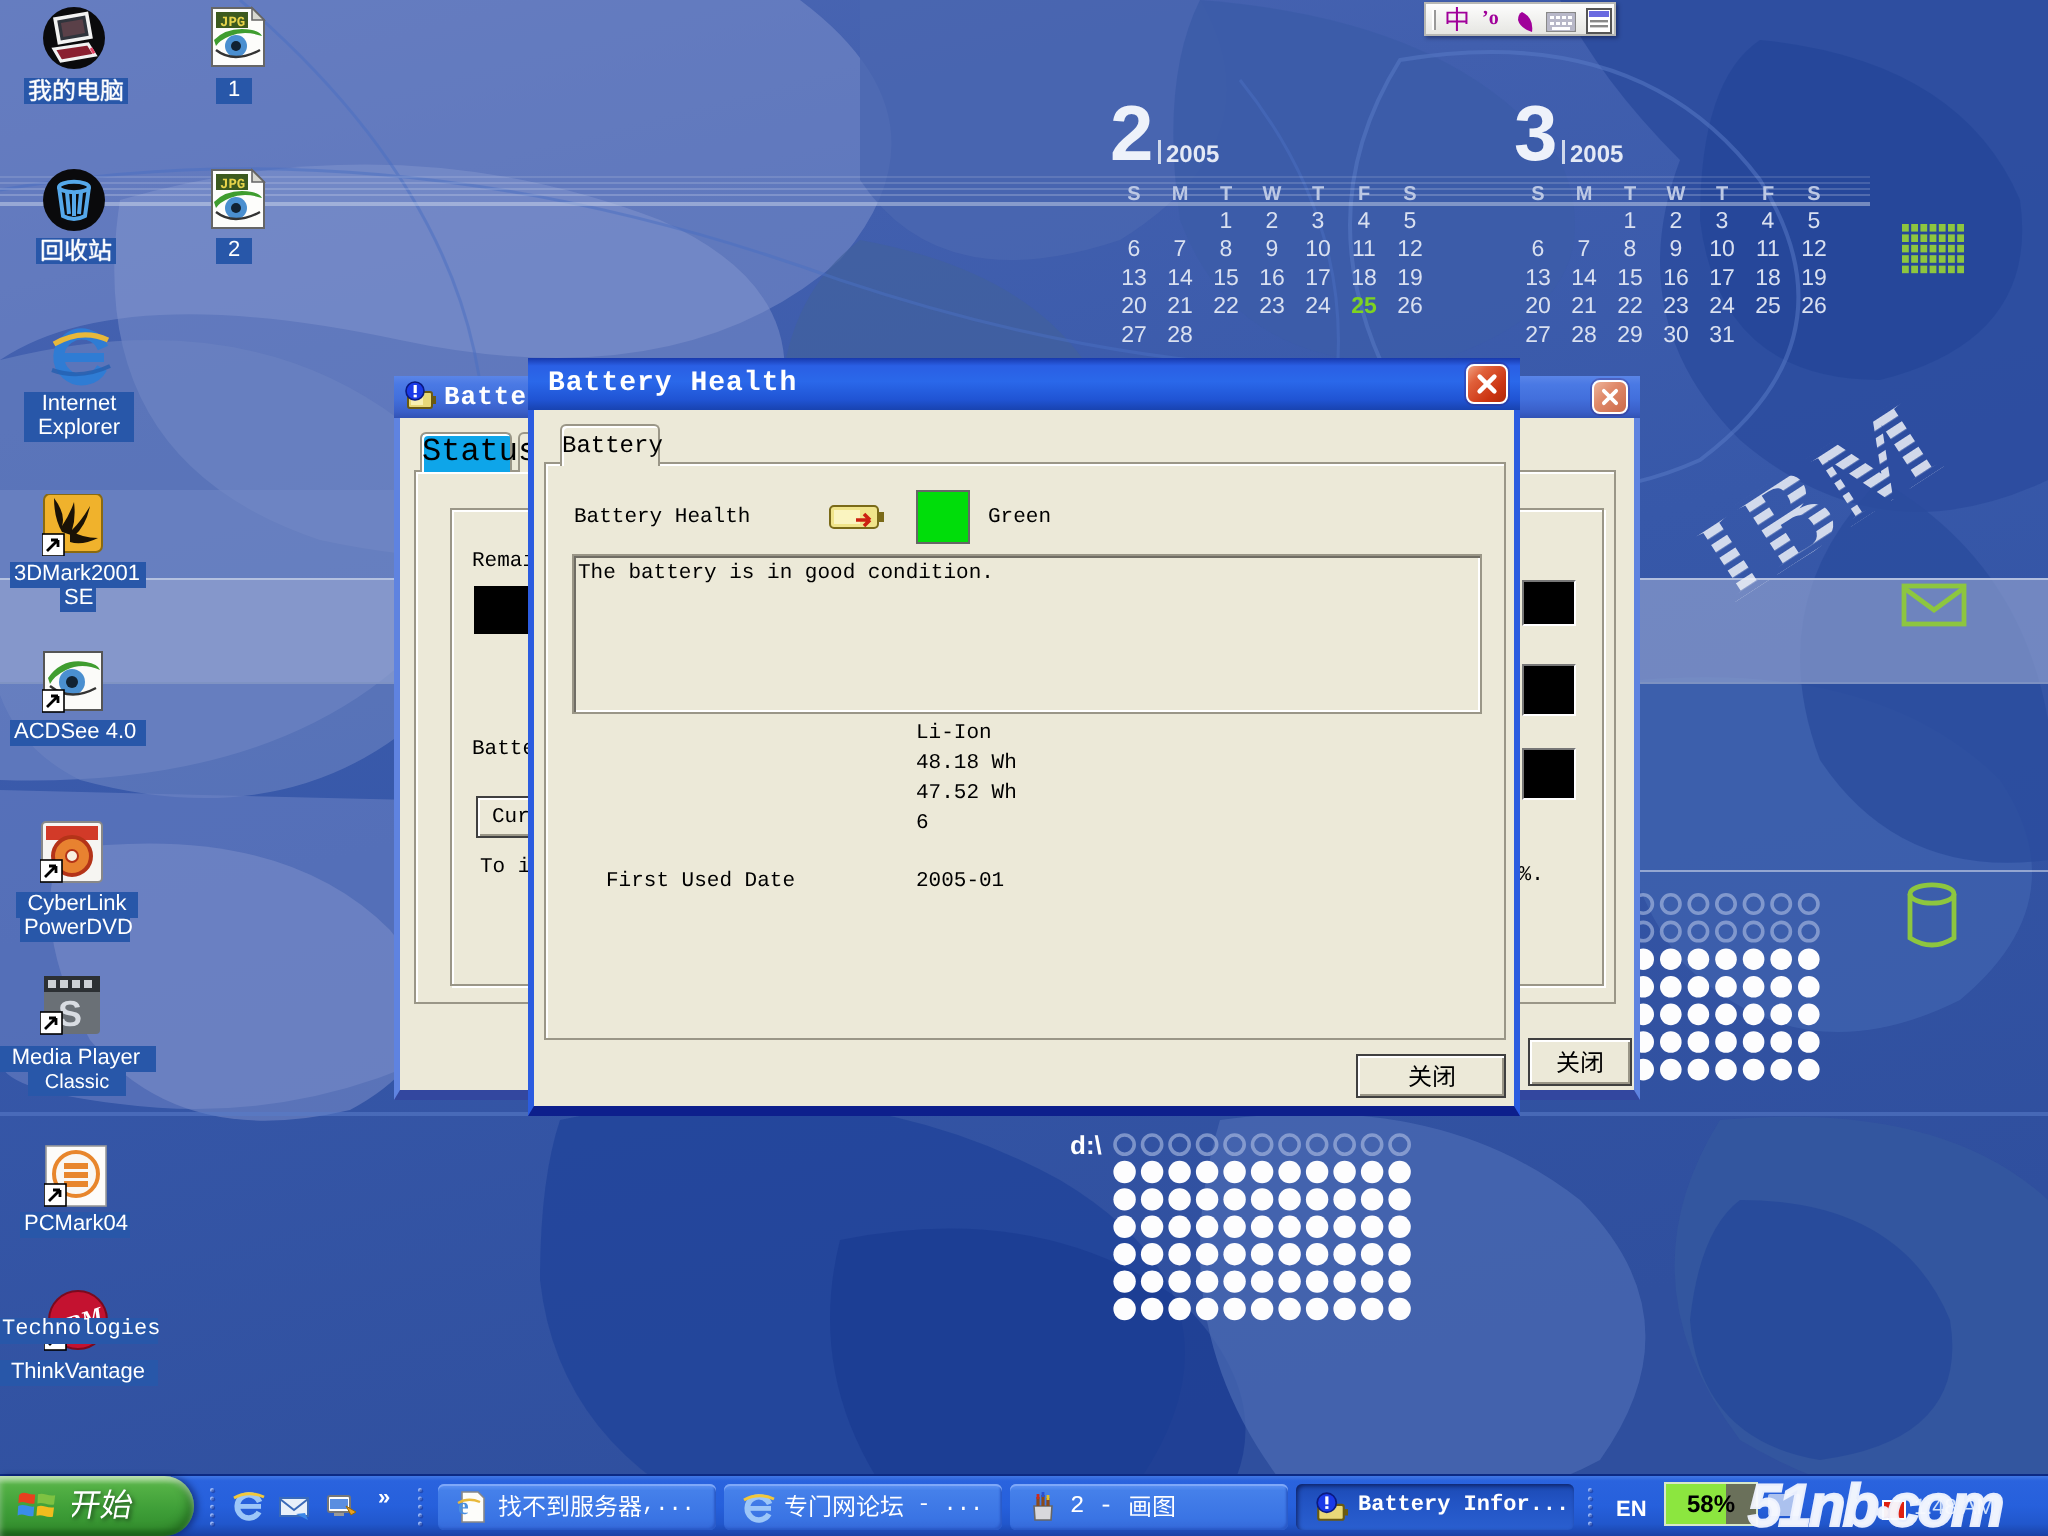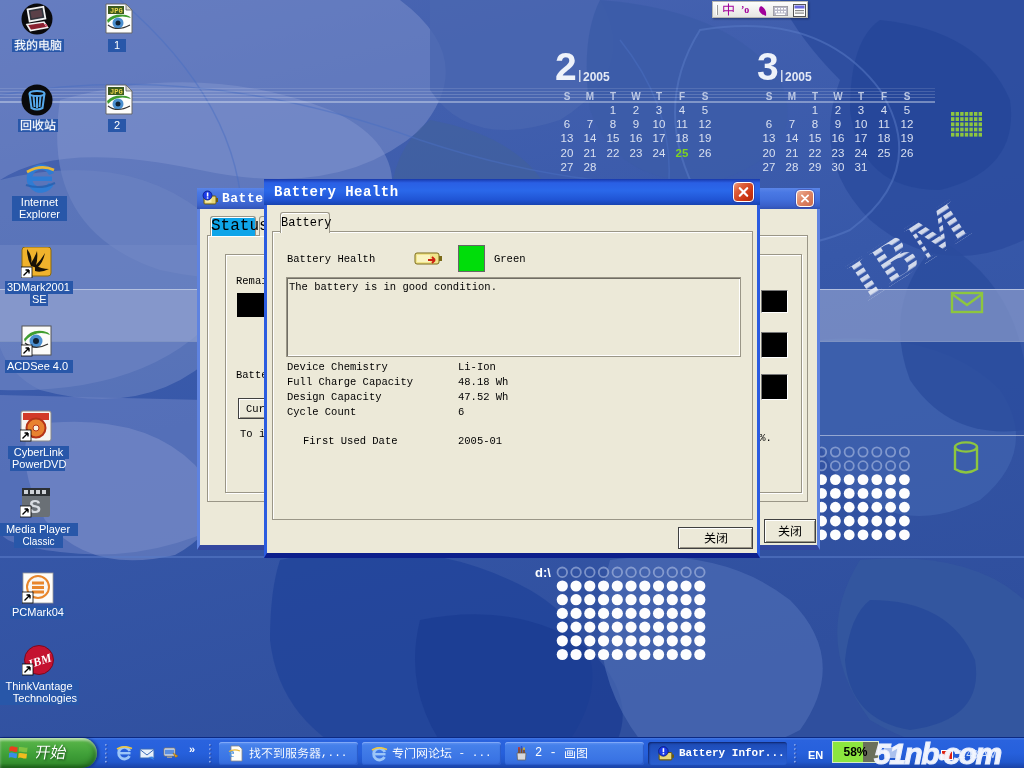--- a/index.html
+++ b/index.html
@@ -442,21 +442,21 @@
 <div class="abs lbl" style="left:12px;top:208px;width:55px;height:13px;text-align:center;font-size:11px;line-height:13px;font-family:'Liberation Sans',sans-serif">Explorer</div>
 <div class="abs lbl" style="left:5px;top:281px;width:68px;height:13px;text-align:left;font-size:11px;line-height:13px;font-family:'Liberation Sans',sans-serif">3DMark2001</div>
 <div class="abs lbl" style="left:30px;top:293px;width:18px;height:13px;text-align:left;font-size:11px;line-height:13px;font-family:'Liberation Sans',sans-serif">SE</div>
 <div class="abs lbl" style="left:5px;top:360px;width:68px;height:13px;font-size:11px;line-height:13px;font-family:'Liberation Sans',sans-serif">ACDSee 4.0</div>
 <div class="abs lbl" style="left:8px;top:446px;width:61px;height:13px;text-align:center;font-size:11px;line-height:13px;font-family:'Liberation Sans',sans-serif">CyberLink</div>
 <div class="abs lbl" style="left:10px;top:458px;width:55px;height:13px;text-align:left;font-size:11px;line-height:13px;font-family:'Liberation Sans',sans-serif">PowerDVD</div>
 <div class="abs lbl" style="left:-2px;top:523px;width:80px;height:13px;text-align:center;font-size:11px;line-height:13px;font-family:'Liberation Sans',sans-serif">Media Player</div>
 <div class="abs lbl" style="left:14px;top:535px;width:49px;height:13px;text-align:center;font-size:10px;line-height:13px;font-family:'Liberation Sans',sans-serif">Classic</div>
 <div class="abs lbl" style="left:10px;top:606px;width:55px;height:13px;text-align:center;font-size:11px;line-height:13px;font-family:'Liberation Sans',sans-serif">PCMark04</div>
 <div class="abs lbl" style="left:-1px;top:680px;width:80px;height:13px;text-align:center;font-size:11px;line-height:13px;font-family:'Liberation Sans',sans-serif">ThinkVantage</div>
-<div class="abs lbl" style="left:-1px;top:692px;width:80px;height:13px;text-align:right;font-size:11px;line-height:13px;font-family:Liberation Sans, sans-serif">Technologies</div>
+<div class="abs lbl" style="left:-1px;top:659px;width:80px;height:13px;text-align:center;font-size:11px;line-height:13px;font-family:Liberation Mono, monospace">Technologies</div>
 <div class="abs" style="left:197px;top:188px;width:623px;height:362px;background:#ece9d8;z-index:1;
  border-left:3px solid #5f83e0;border-right:3px solid #5f83e0;border-bottom:5px solid #33479f;border-top:0">
  <div class="abs" style="left:-3px;top:0;width:623px;height:21px;background:linear-gradient(180deg,#5a85e8 0%,#4a79e4 20%,#426fdc 55%,#3a5fc8 85%,#3152b4 100%);">
    <div class="abs" style="left:5px;top:2px"><svg width="16" height="16" viewBox="0 0 16 16">
 <rect x="2" y="6" width="12" height="8" rx="1" fill="#e8d878" stroke="#6a5a10" stroke-width="1"></rect>
 <rect x="14" y="8" width="2" height="4" fill="#6a5a10"></rect>
 <rect x="3.5" y="7.5" width="6" height="5" fill="#f8f0b0"></rect>
 <circle cx="5.5" cy="5.5" r="4.5" fill="#1a3ae8" stroke="#0a1a80" stroke-width="0.8"></circle>
 <rect x="4.8" y="2.5" width="1.6" height="4" fill="#fff"></rect>
           <rect x="4.8" y="7.3" width="1.6" height="1.4" fill="#fff"></rect>
@@ -503,21 +503,20 @@
  <div class="abs" style="left:147px;top:71px"><svg width="30" height="17" viewBox="0 0 30 17">
 <rect x="1" y="3" width="24" height="11" rx="2" fill="#f0e48a" stroke="#7a6a18" stroke-width="1"></rect>
 <rect x="25" y="6" width="3" height="5" fill="#7a6a18"></rect>
 <rect x="3" y="5" width="13" height="7" fill="#faf4c0"></rect>
 <path d="M14 10 L21 10 M21 10 L18 7 M21 10 L18 13" stroke="#cc2010" stroke-width="1.8" fill="none"></path>
 </svg></div>
  <div class="abs" style="left:191px;top:66px;width:27px;height:27px;background:#00dd0a;border:1px solid #666"></div>
  <div class="abs mono" style="left:227px;top:74px;font-size:10.5px">Green</div>
  <div class="abs sunk" style="left:19px;top:98px;width:455px;height:80px"></div>
  <div class="abs mono" style="left:22px;top:102px;font-size:10.5px">The battery is in good condition.</div>
- <div class="abs mono" style="left:20px;top:181px;font-size:10.5px;line-height:15px">Device Chemistry<br>Full Charge Capacity<br>Design Capacity<br>Cycle Count</div>
  <div class="abs mono" style="left:191px;top:181px;font-size:10.5px;line-height:15px">Li-Ion<br>48.18 Wh<br>47.52 Wh<br>6</div>
  <div class="abs mono" style="left:36px;top:256px;font-size:10.5px">First Used Date</div>
  <div class="abs mono" style="left:191px;top:256px;font-size:10.5px">2005-01</div>
  <div class="abs btn" style="left:411px;top:348px;width:75px;height:22px;padding-top:4px"><svg width="24" height="14" viewBox="0 0 24 14" style="display:inline-block;vertical-align:top">
         <path transform="translate(0,10.56) scale(0.012,-0.012)" d="M224 799C265 746 307 675 324 627H129V552H461V430C461 412 460 393 459 374H68V300H444C412 192 317 77 48 -13C68 -30 93 -62 102 -79C360 11 470 127 515 243C599 88 729 -21 907 -74C919 -51 942 -18 960 -1C777 44 640 152 565 300H935V374H544L546 429V552H881V627H683C719 681 759 749 792 809L711 836C686 774 640 687 600 627H326L392 663C373 710 330 780 287 831Z" fill="#000000"></path>
         <path transform="translate(12,10.56) scale(0.012,-0.012)" d="M89 615V-80H163V615ZM104 793C151 748 205 685 228 644L290 685C265 727 209 787 162 829ZM563 646V512H242V441H520C452 331 333 227 196 157C213 145 237 120 248 105C376 173 485 268 563 377V102C563 86 558 82 542 81C525 81 469 81 410 83C420 62 432 30 435 10C515 10 567 11 598 23C631 34 641 55 641 100V441H781V512H641V646ZM355 785V715H839V15C839 1 835 -3 820 -4C807 -4 759 -4 713 -3C723 -22 733 -54 737 -73C804 -74 848 -72 876 -60C903 -48 913 -27 913 15V785Z" fill="#000000"></path>
       </svg></div>
 </div>
 
 <div class="abs" style="left:712px;top:1px;width:96px;height:17px;z-index:10;background:linear-gradient(180deg,#fdfdfd,#e6e6e2);border:1px solid #b8b8b4;box-shadow:1px 1px 2px rgba(0,0,30,.4)">

